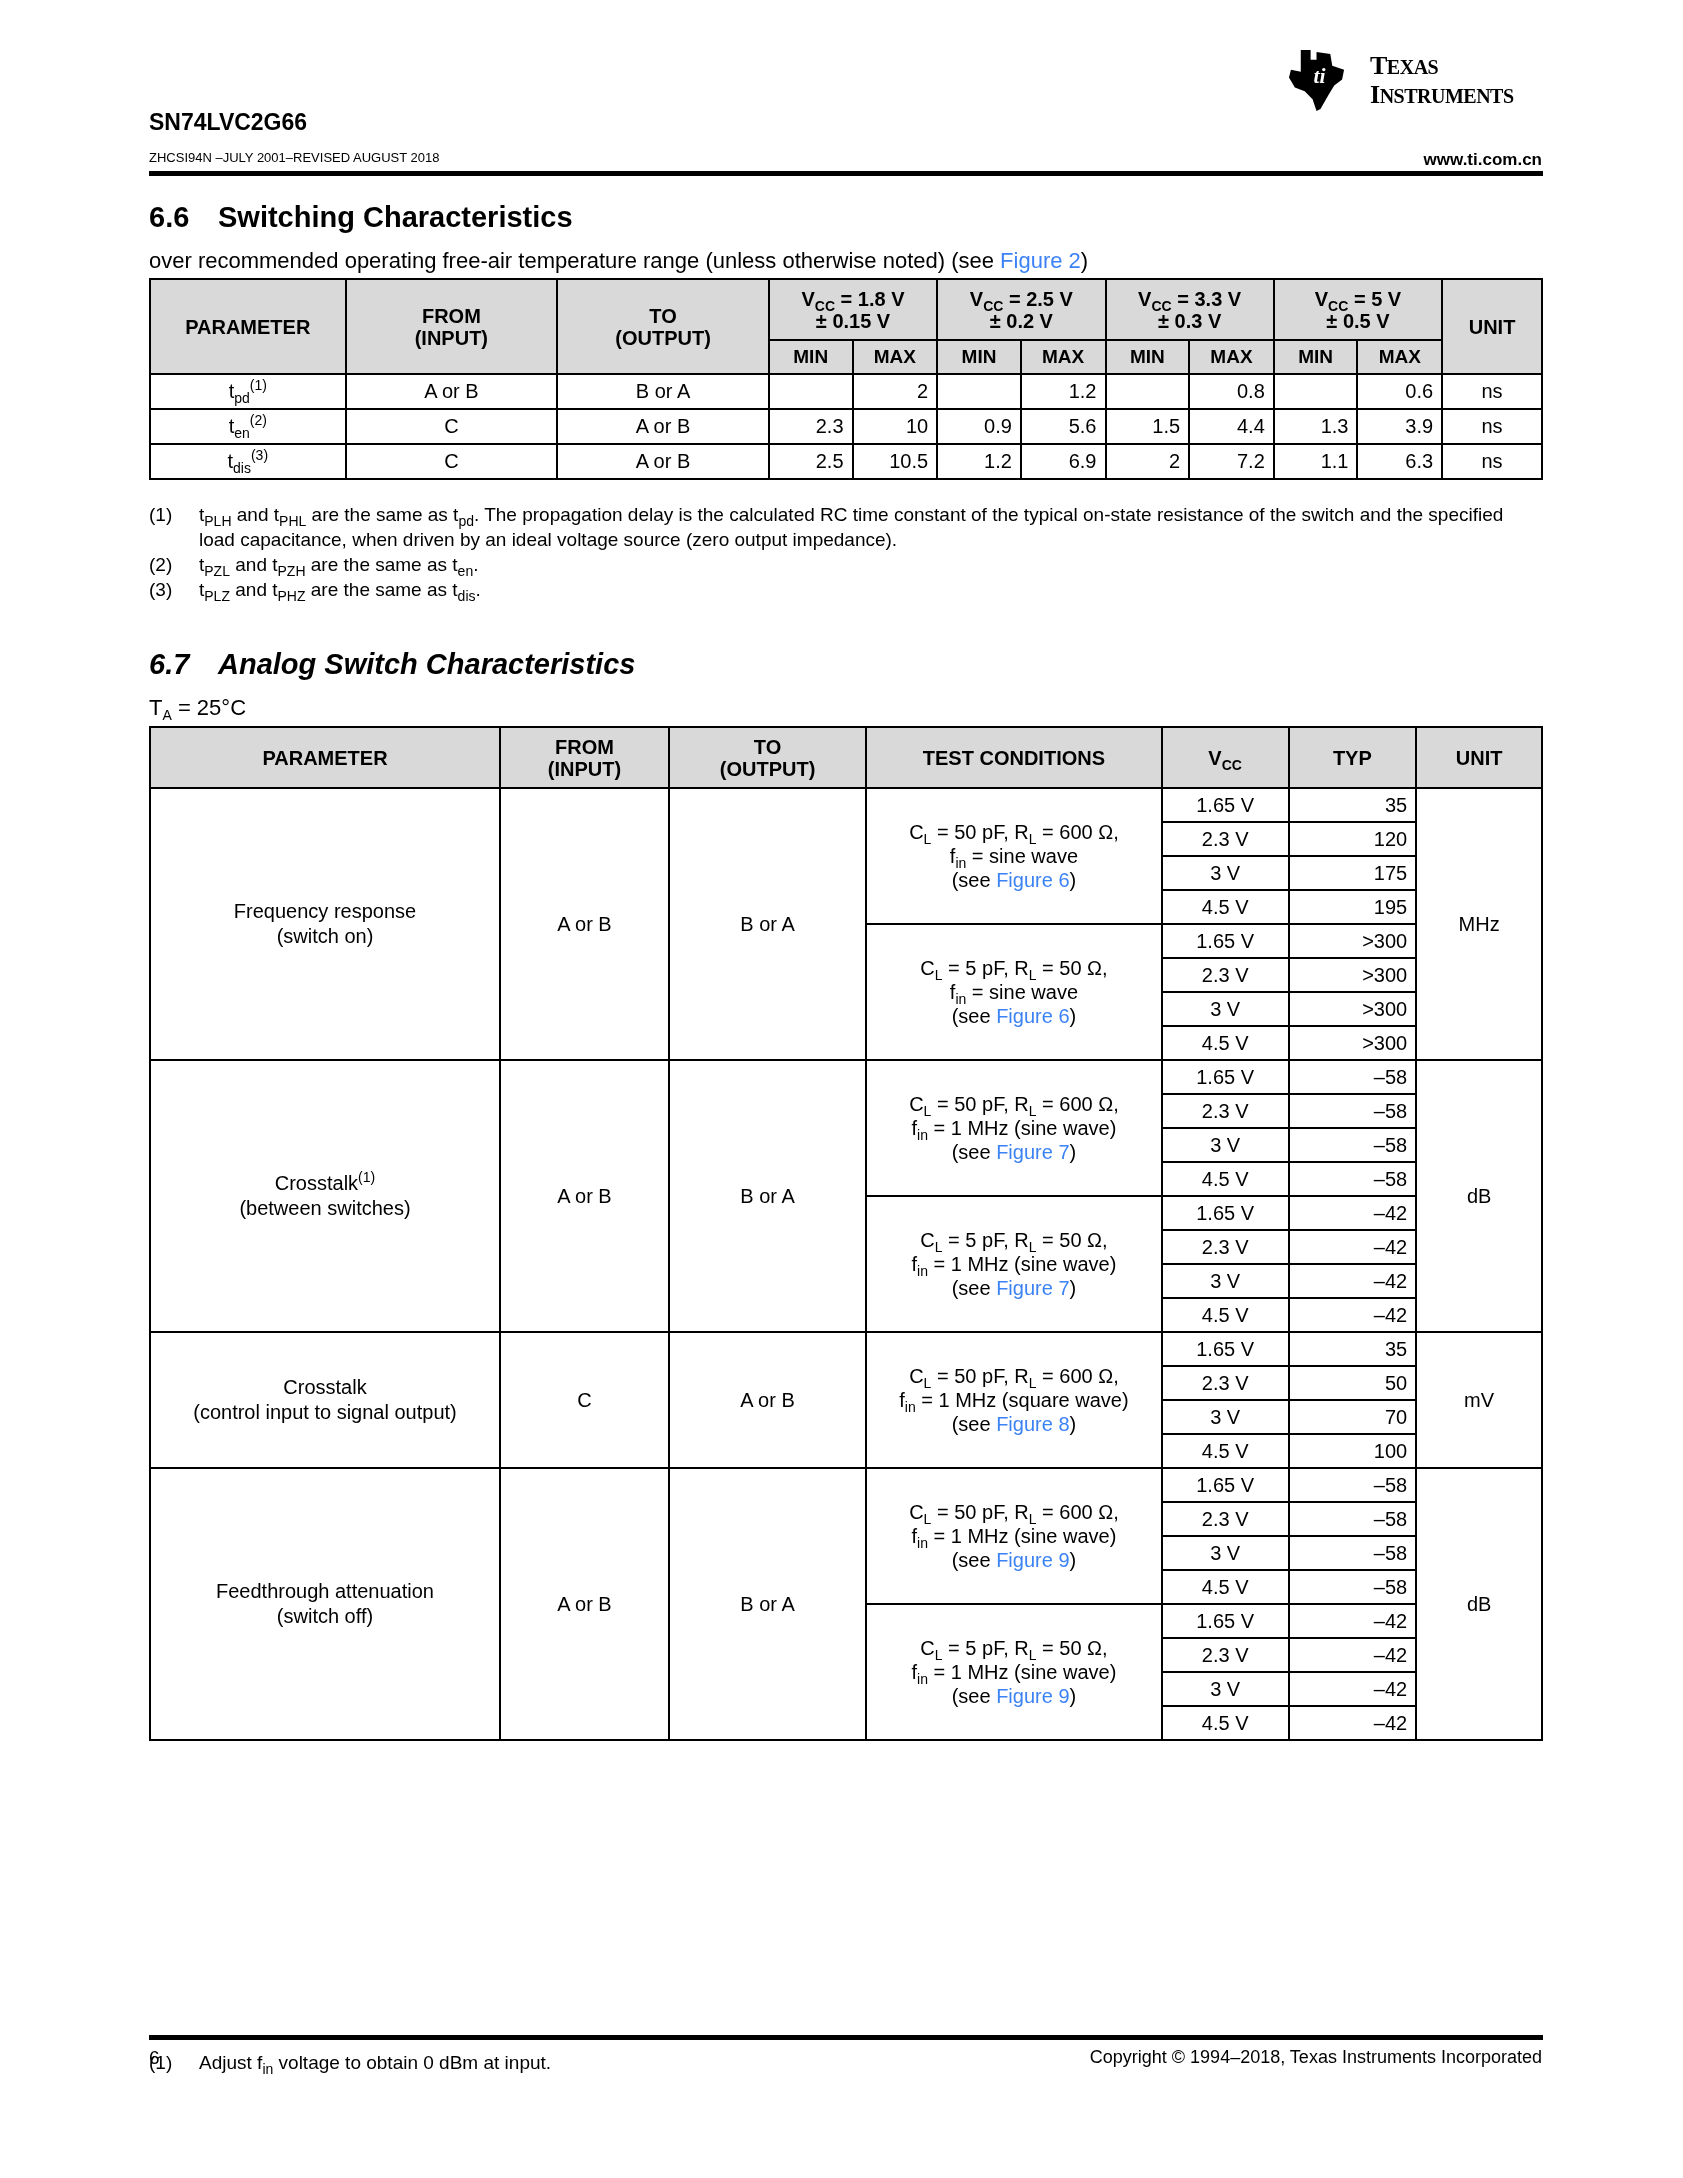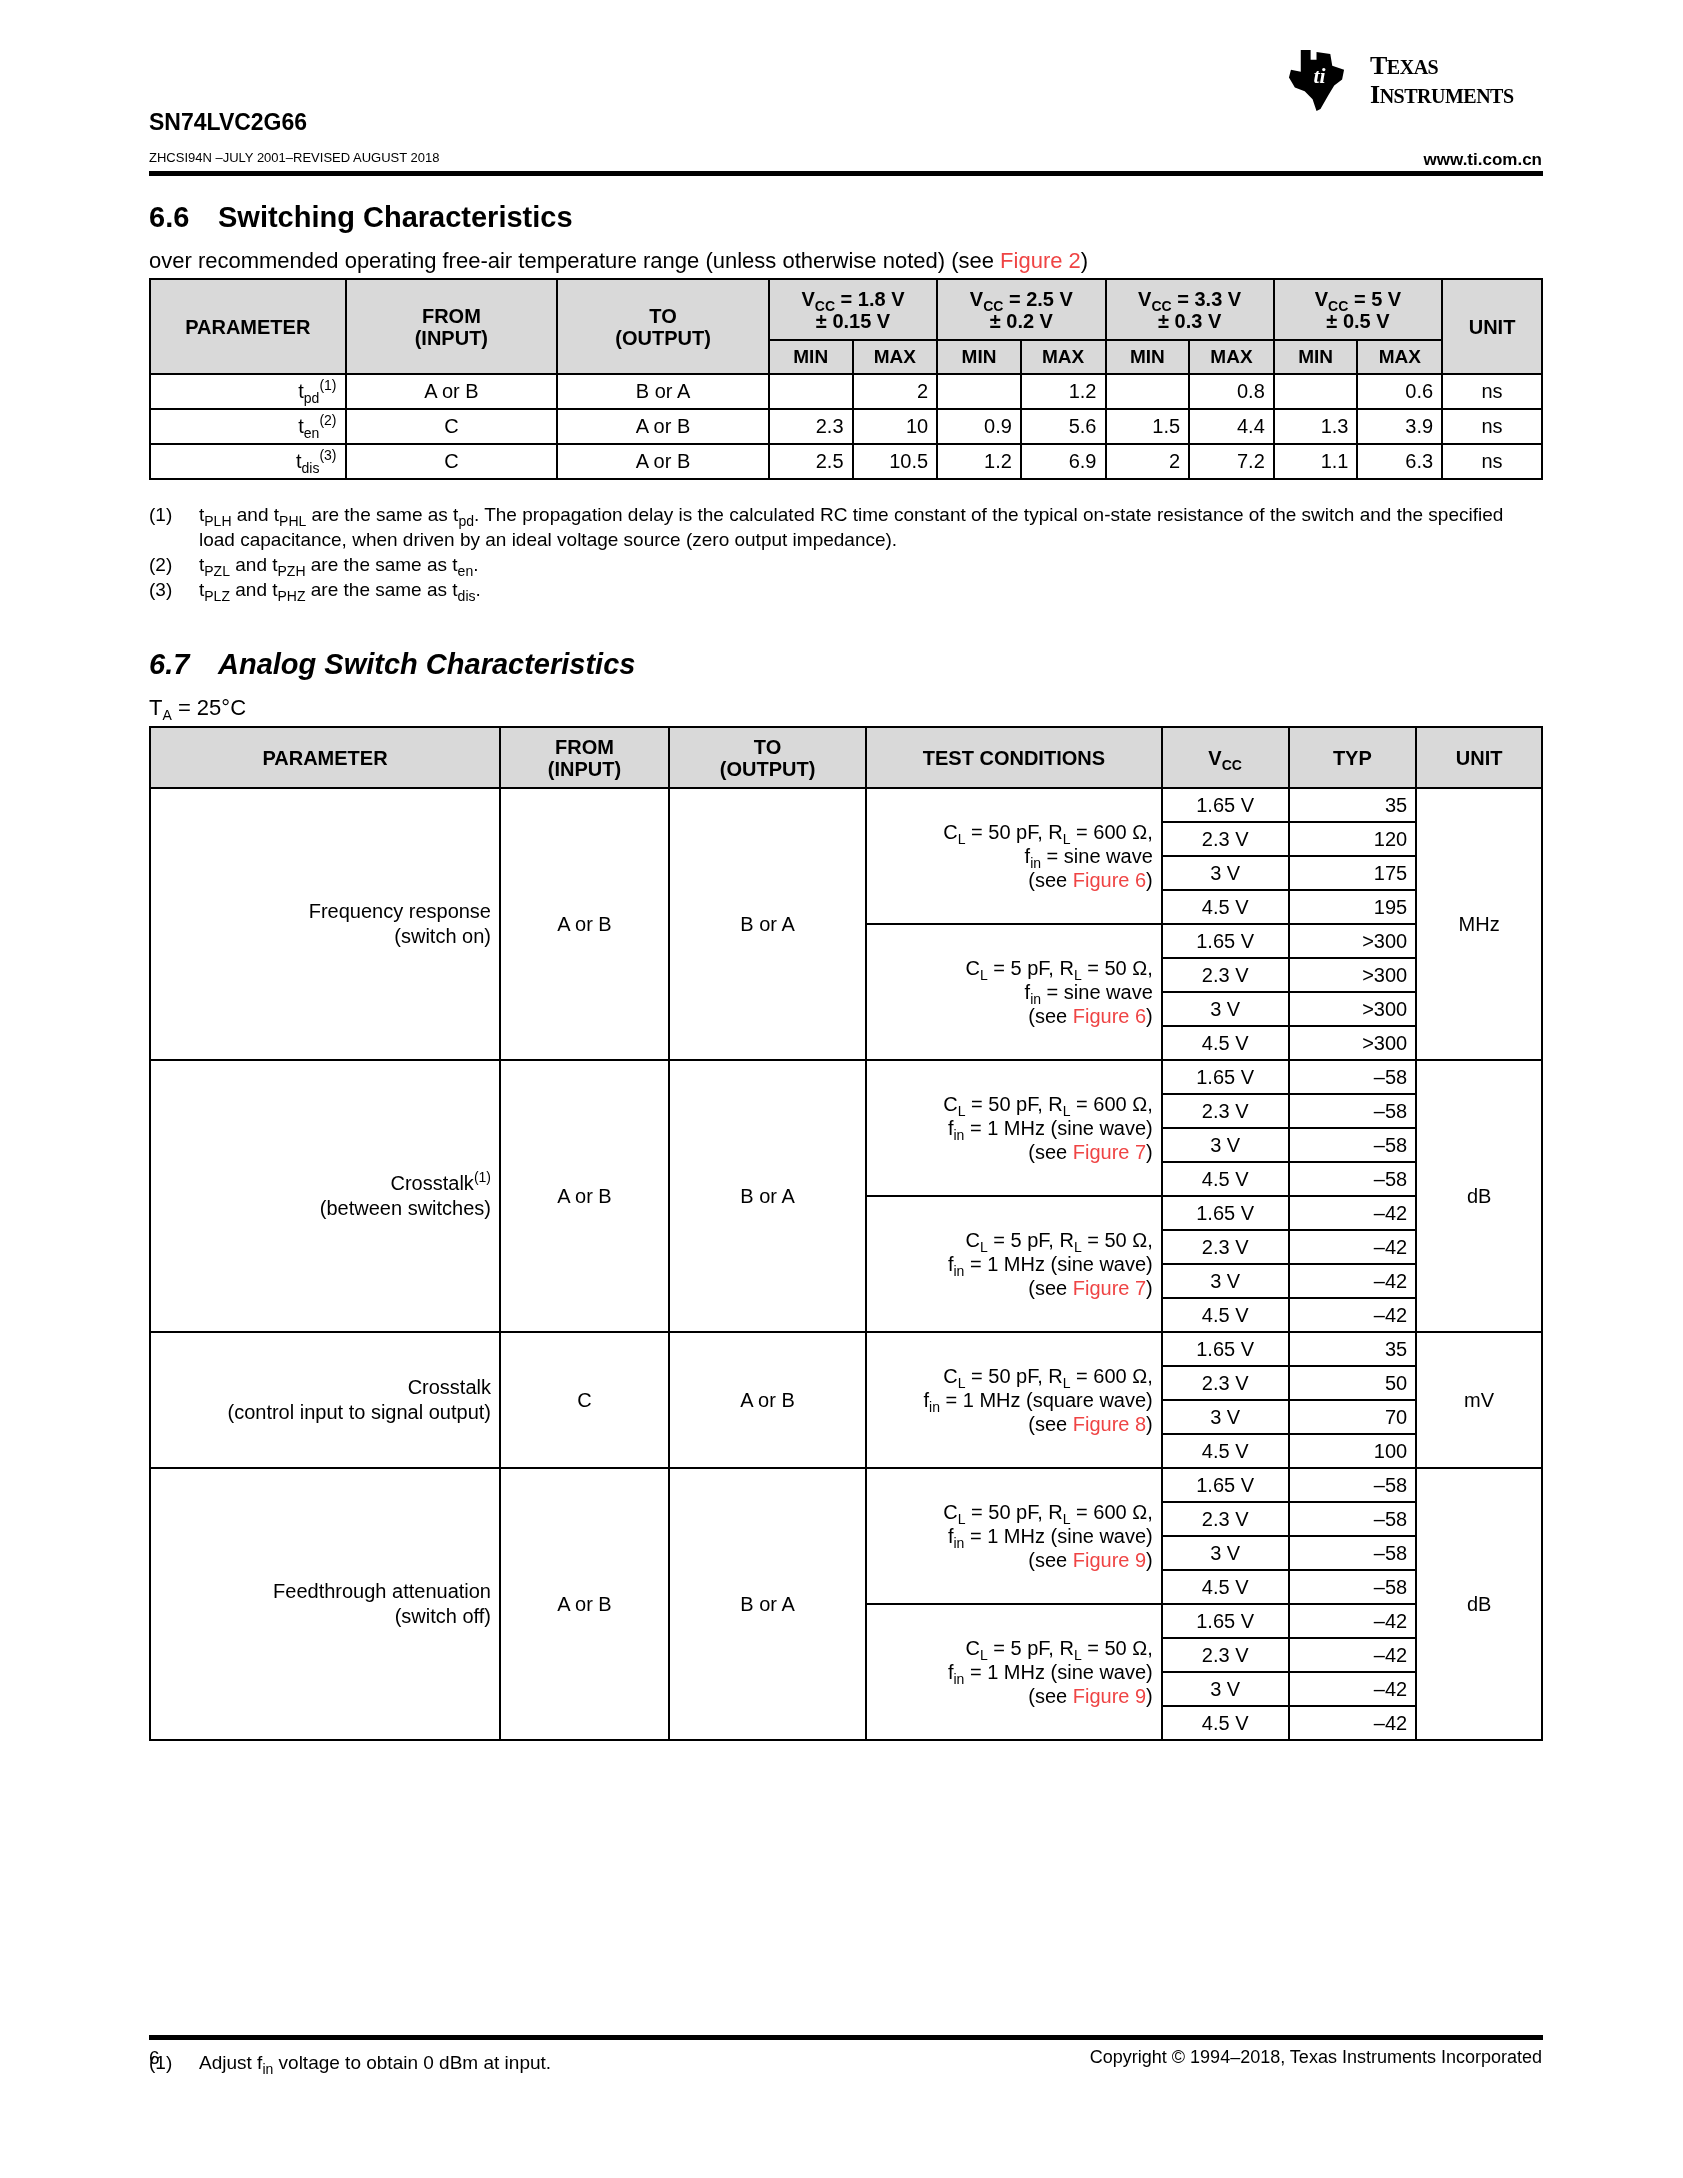--- a/index.html
+++ b/index.html
@@ -16,28 +16,28 @@
   #ti-logo { left: 1287px; top: 48px; width: 259px; height: 65px; }
   #ti-logo .wordmark { position: absolute; left: 67px; top: 4px; font-family: "Liberation Serif", serif; font-weight: bold; line-height: 27px; font-size: 26px; letter-spacing: -0.5px; margin-left: 16px; }
   .sc { font-size: 20px; }
 
   h2.sec { position: absolute; margin: 0; font-size: 29px; font-weight: bold; }
   h2.sec .num { display: inline-block; width: 69px; }
   #sec66-title { left: 149px; top: 201px; }
   #sec66-sub { left: 149px; top: 248px; font-size: 22px; }
   #sec67-title { left: 149px; top: 648px; font-style: italic; }
   #sec67-sub { left: 149px; top: 695px; font-size: 22px; }
-  .link { color: #ef4444; }
+  .link { color: #3b82f6; }
 
   table.dt { position: absolute; border-collapse: collapse; font-size: 20px; }
   table.dt td, table.dt th { border: 2px solid #000; padding: 0 8px; }
   table.dt th { background: #d9d9d9; font-weight: bold; text-align: center; line-height: 22px; }
   .c { text-align: center; }
   .r { text-align: right; }
-  .l { text-align: right; margin-top: 40px; }
+  .l { text-align: center; margin-top: 40px; }
   sub, sup { font-size: 14px; line-height: 0; }
   .minmax th { font-size: 19px; }
 
   
   #tbl66 { left: 149px; top: 278px; width: 1394px; }
   #tbl66 td { height: 33px; }
 
   
   #tbl67 { left: 149px; top: 726px; width: 1394px; }
   #tbl67 td { height: 32px; }

